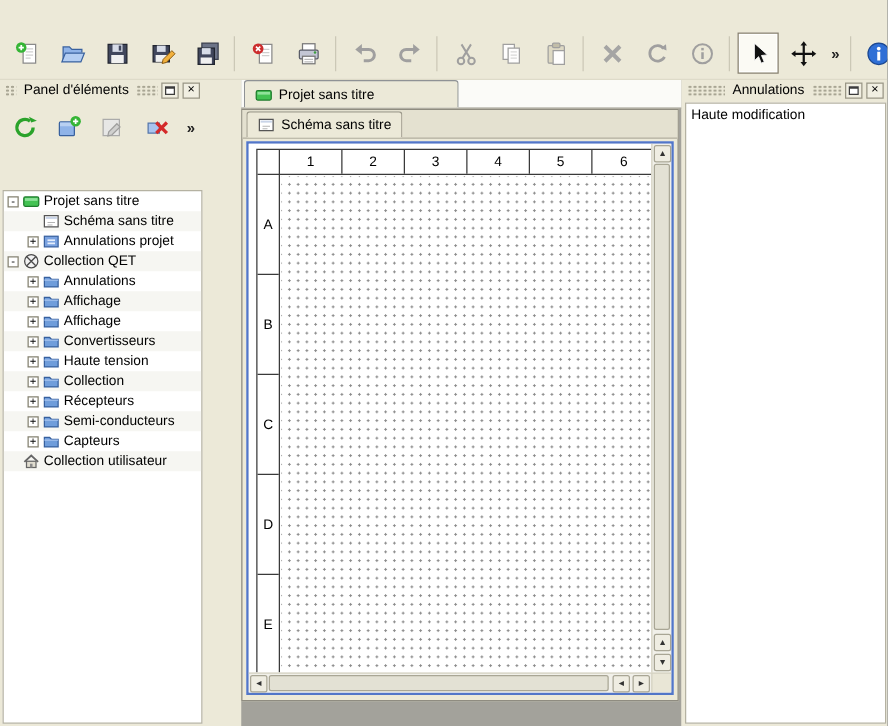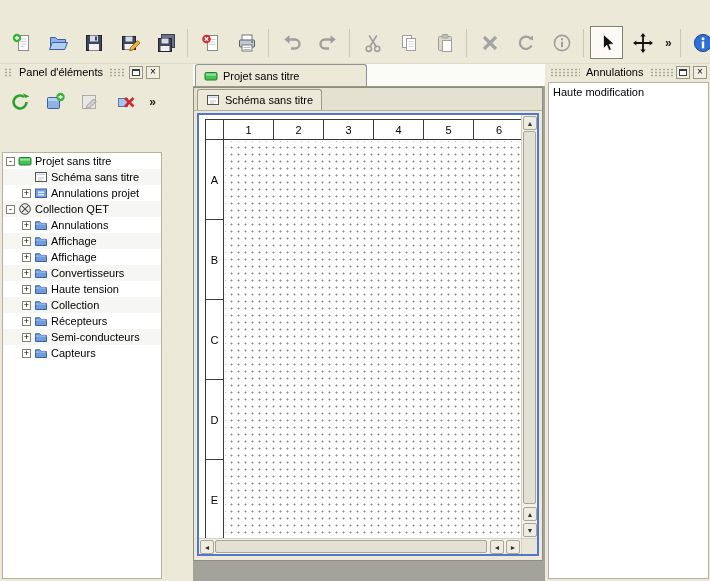--- a/index.html
+++ b/index.html
@@ -488,20 +488,31 @@
         <div class="tree-row" style="padding-left:19px">
           <span class="expander">+</span>
           <span class="icon">
             <svg width="14" height="14" viewBox="0 0 14 14">
               <path d="M1.5 3.8h4.2l1.4 1.6h5.4v6.1H1.5z" fill="#6f9ddb" stroke="#37609e"></path>
               <path d="M1.5 6h11" stroke="#a7c4ef"></path>
             </svg>
           </span>
           <span class="tree-label">Capteurs</span>
         </div>
+        <div class="tree-row alt" style="padding-left:3px">
+          <span class="expander none"></span>
+          <span class="icon">
+            <svg width="14" height="14" viewBox="0 0 14 14">
+              <path d="M1.5 7.5L7 2.5l5.5 5" fill="none" stroke="#666" stroke-width="1.5"></path>
+              <rect x="3.2" y="7" width="7.6" height="5" fill="#e0ddd0" stroke="#666"></rect>
+              <rect x="6" y="9" width="2" height="3" fill="#8a8a8a"></rect>
+            </svg>
+          </span>
+          <span class="tree-label">Collection utilisateur</span>
+        </div>
       </div>
   </div>
 
   <div class="center">
     <div class="mdi-tabbar">
       <div class="tab mdi-tab">
         <span class="icon" id="project-tab-icon">
             <svg width="14" height="14" viewBox="0 0 14 14">
               <rect x="1" y="3.5" width="12" height="7.5" rx="1.2" fill="#43c253" stroke="#1e7c2c"></rect>
               <rect x="2" y="4.5" width="10" height="2.2" fill="#8fe29a"></rect>

